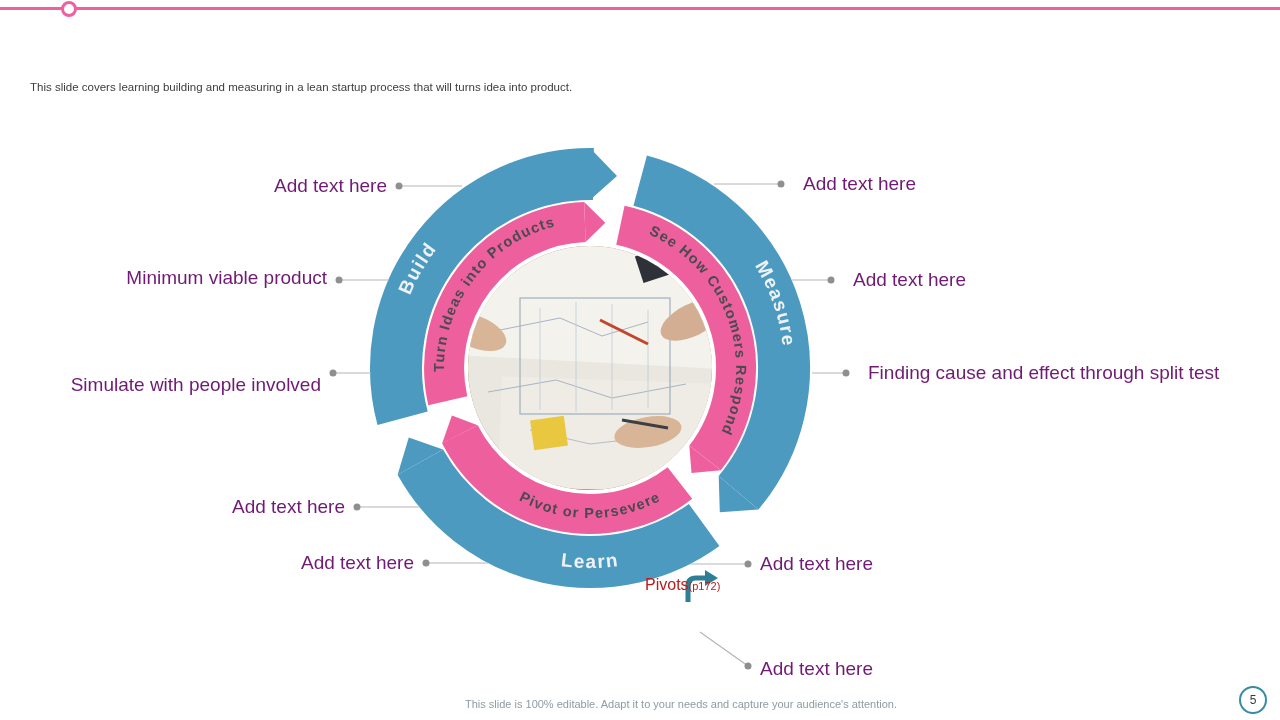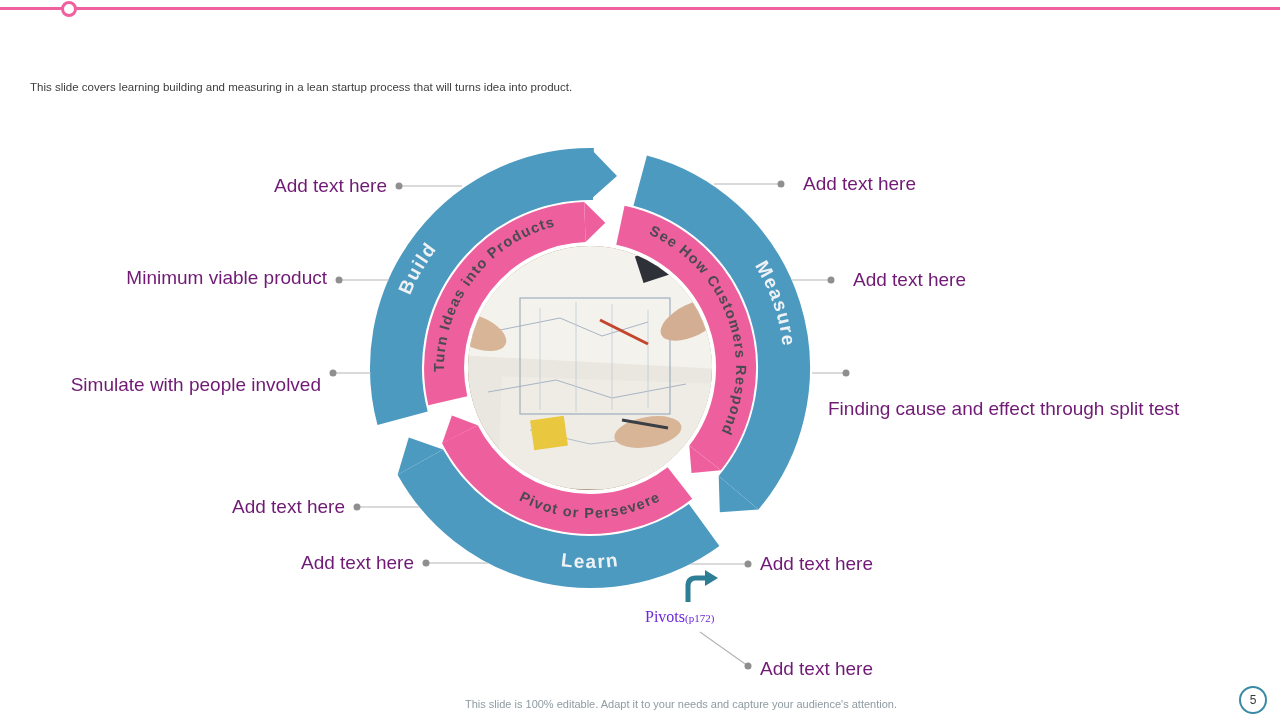--- a/index.html
+++ b/index.html
@@ -4,21 +4,21 @@
 <style>
   html,body{margin:0;padding:0;background:#ffffff;}
   body{font-family:"Liberation Sans",sans-serif;}
   .slide{position:relative;width:1280px;height:720px;background:#ffffff;overflow:hidden;}
   .top-line{position:absolute;left:0;top:7px;width:1280px;height:3px;background:#f0609f;}
   .top-marker{position:absolute;left:61px;top:1px;width:10px;height:10px;border:3px solid #f0609f;border-radius:50%;background:#ffffff;}
   .title{position:absolute;left:30px;top:26px;font-size:30px;font-weight:700;color:#3a3a3a;letter-spacing:0.2px;white-space:nowrap;}
   .subtitle{position:absolute;left:30px;top:81px;font-size:11.5px;color:#3d3d3d;white-space:nowrap;}
   svg.diagram{position:absolute;left:0;top:0;}
   .callout{position:absolute;font-size:19px;line-height:22px;color:#701a75;white-space:nowrap;}
-  .pivots{position:absolute;left:645px;top:608px;color:#6d28d9;white-space:nowrap;font-family:Liberation Serif, serif;}
+  .pivots{position:absolute;left:645px;top:576px;color:#b91c1c;white-space:nowrap;}
   .pivots .main{font-size:16px;}
   .pivots .ref{font-size:11px;}
   .footer{position:absolute;left:0;top:698px;width:1280px;text-align:center;font-size:11px;color:#8e9ba1;padding-left:41px;}
   .page-badge{position:absolute;left:1239px;top:686px;width:24px;height:24px;border:2px solid #3a8ca6;border-radius:50%;
     display:flex;align-items:center;justify-content:center;font-size:12px;color:#3a3a3a;background:#fff;}
   .ring-label{font-family:"Liberation Sans",sans-serif;font-weight:700;font-size:19px;fill:#eef2f4;letter-spacing:1.5px;}
   .inner-label{font-family:"Liberation Sans",sans-serif;font-weight:600;font-size:14.5px;fill:#4a4a50;letter-spacing:1.2px;}
 </style>
 </head>
 <body>
@@ -131,21 +131,21 @@
   </svg>
 
   <div class="callout" style="right:893px;top:175px;text-align:right;">Add text here</div>
   <div class="callout" style="right:953px;top:267px;text-align:right;">Minimum viable product</div>
   <div class="callout" style="right:959px;top:362px;text-align:right;margin-top:12px;">Simulate with people involved</div>
   <div class="callout" style="right:935px;top:496px;text-align:right;">Add text here</div>
   <div class="callout" style="right:866px;top:552px;text-align:right;">Add text here</div>
 
   <div class="callout" style="left:803px;top:173px;">Add text here</div>
   <div class="callout" style="left:853px;top:269px;">Add text here</div>
-  <div class="callout" style="left:828px;top:362px;margin-top:36px;">Finding cause and effect through split test</div>
+  <div class="callout" style="left:868px;top:362px;">Finding cause and effect through split test</div>
   <div class="callout" style="left:760px;top:553px;">Add text here</div>
   <div class="callout" style="left:760px;top:658px;">Add text here</div>
 
   <div class="pivots">
     <span class="main">Pivots</span><span class="ref">(p172)</span>
   </div>
 
   <div class="footer">This slide is 100% editable. Adapt it to your needs and capture your audience's attention.</div>
 
   <div class="page-badge">

